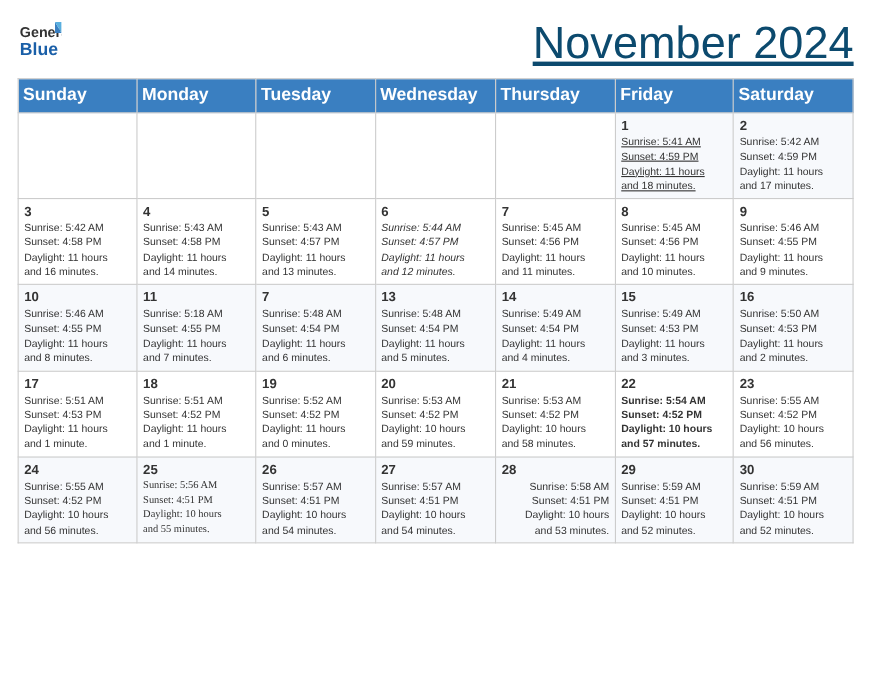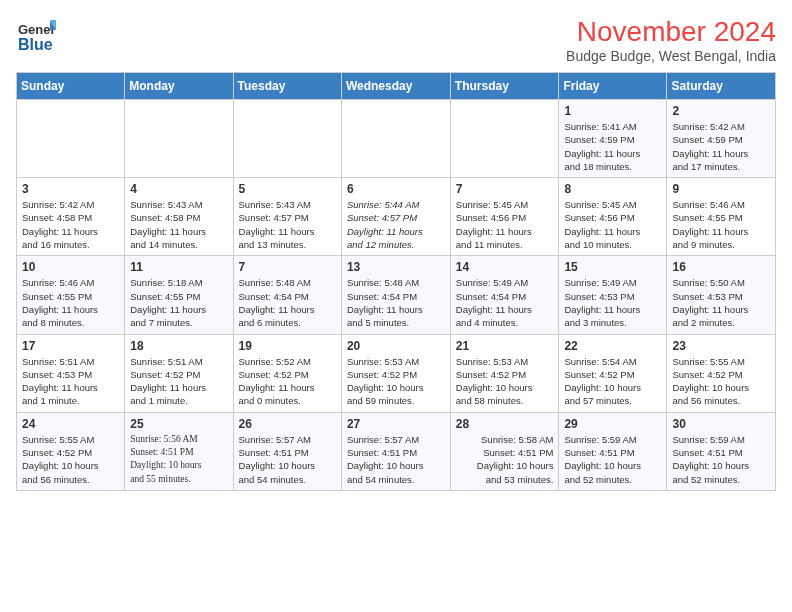--- a/index.html
+++ b/index.html
@@ -13,41 +13,42 @@
     .header {
       display: flex;
       justify-content: space-between;
       align-items: flex-start;
       margin-bottom: 8px;
     }
     .title-block {
       text-align: right;
     }
     .month-title {
-      font-size: 28px;
-      color: #ef4444;
+      font-size: 41px;
+      color: #0c4a6e;
       font-weight: normal;
+      text-decoration: underline;
     }
     .subtitle {
       font-size: 14px;
       color: #555;
     }
     .calendar {
       width: 100%;
       border-collapse: collapse;
       font-size: 10px;
     }
     .calendar thead tr {
       background-color: #3a7fc1;
       color: #fff;
     }
     .calendar thead th {
       padding: 6px 4px;
       text-align: left;
-      font-size: 12px;
+      font-size: 16px;
       border: 1px solid #ccc;
     }
     .calendar tbody tr {
       vertical-align: top;
     }
     .calendar tbody td {
       border: 1px solid #ccc;
       padding: 4px 5px;
       width: 110px;
       min-height: 80px;
@@ -88,21 +89,20 @@
   <div class="logo-wrapper">
     <svg width="40" height="40" viewBox="0 0 40 40">
       <text x="2" y="18" font-size="13" font-weight="bold" fill="#333">General</text>
       <text x="2" y="34" font-size="16" font-weight="bold" fill="#1a5fa8">Blue</text>
       <polygon points="34,4 40,14 34,14" fill="#3a7fc1"></polygon>
       <polygon points="34,4 40,4 40,14" fill="#5aafdf"></polygon>
     </svg>
   </div>
   <div class="title-block">
     <div class="month-title">November 2024</div>
-    <div class="subtitle">Budge Budge, West Bengal, India</div>
   </div>
 </div>
 
 <table class="calendar">
   <thead>
     <tr>
     <th>Sunday</th>
         <th>Monday</th>
         <th>Tuesday</th>
         <th>Wednesday</th>
@@ -113,21 +113,21 @@
   </thead>
   <tbody id="calendar-body">
   <tr>
         <td class="empty"></td>
         <td class="empty"></td>
         <td class="empty"></td>
         <td class="empty"></td>
         <td class="empty"></td>
         <td>
           <span class="day-num">1</span>
-          <div class="day-info" style="white-space: pre-line;">Sunrise: 5:41 AM
+          <div class="day-info" style="white-space: pre-line; text-decoration: underline;">Sunrise: 5:41 AM
 Sunset: 4:59 PM
 Daylight: 11 hours
 and 18 minutes.</div>
         </td>
         <td>
           <span class="day-num">2</span>
           <div class="day-info" style="white-space: pre-line;">Sunrise: 5:42 AM
 Sunset: 4:59 PM
 Daylight: 11 hours
 and 17 minutes.</div>
@@ -266,21 +266,21 @@
         </td>
         <td>
           <span class="day-num">21</span>
           <div class="day-info" style="white-space: pre-line;">Sunrise: 5:53 AM
 Sunset: 4:52 PM
 Daylight: 10 hours
 and 58 minutes.</div>
         </td>
         <td>
           <span class="day-num">22</span>
-          <div class="day-info" style="white-space: pre-line;">Sunrise: 5:54 AM
+          <div class="day-info" style="white-space: pre-line; font-weight: bold;">Sunrise: 5:54 AM
 Sunset: 4:52 PM
 Daylight: 10 hours
 and 57 minutes.</div>
         </td>
         <td>
           <span class="day-num">23</span>
           <div class="day-info" style="white-space: pre-line;">Sunrise: 5:55 AM
 Sunset: 4:52 PM
 Daylight: 10 hours
 and 56 minutes.</div>

